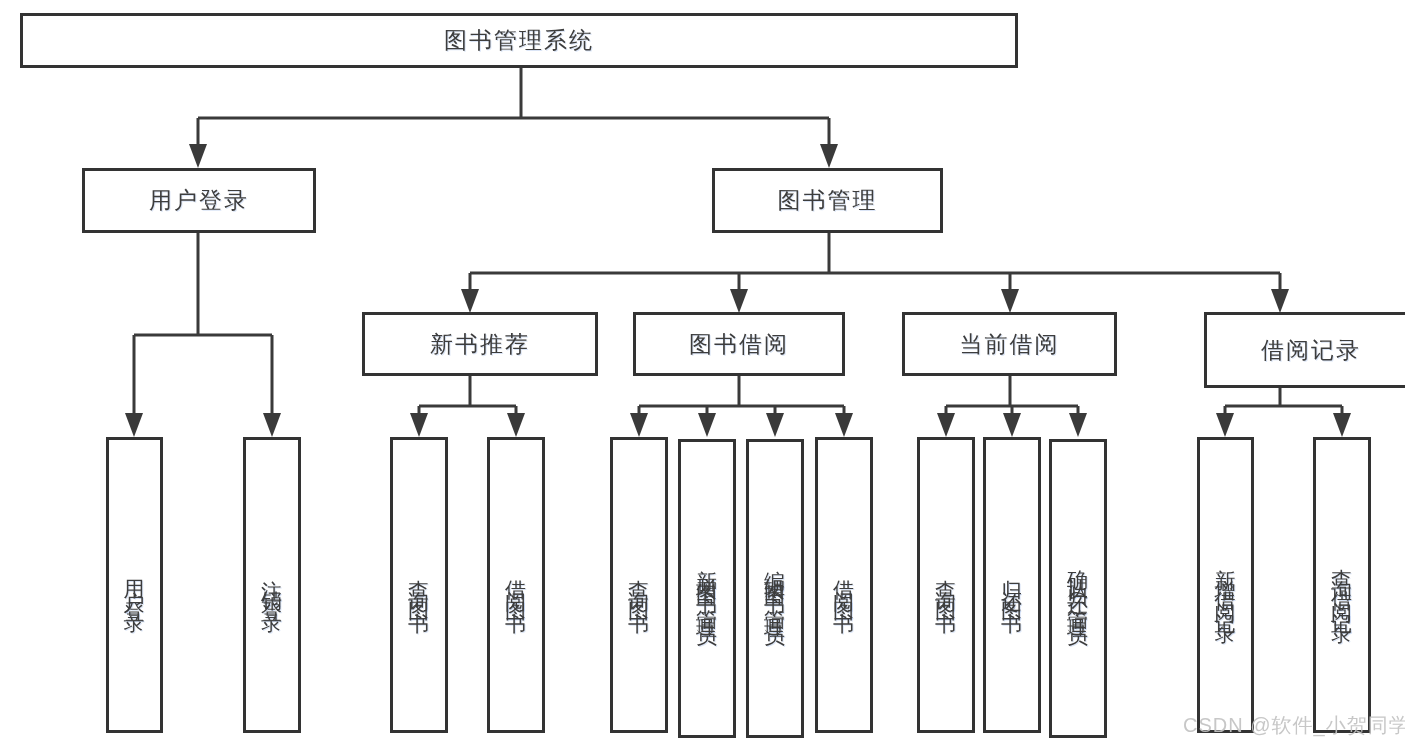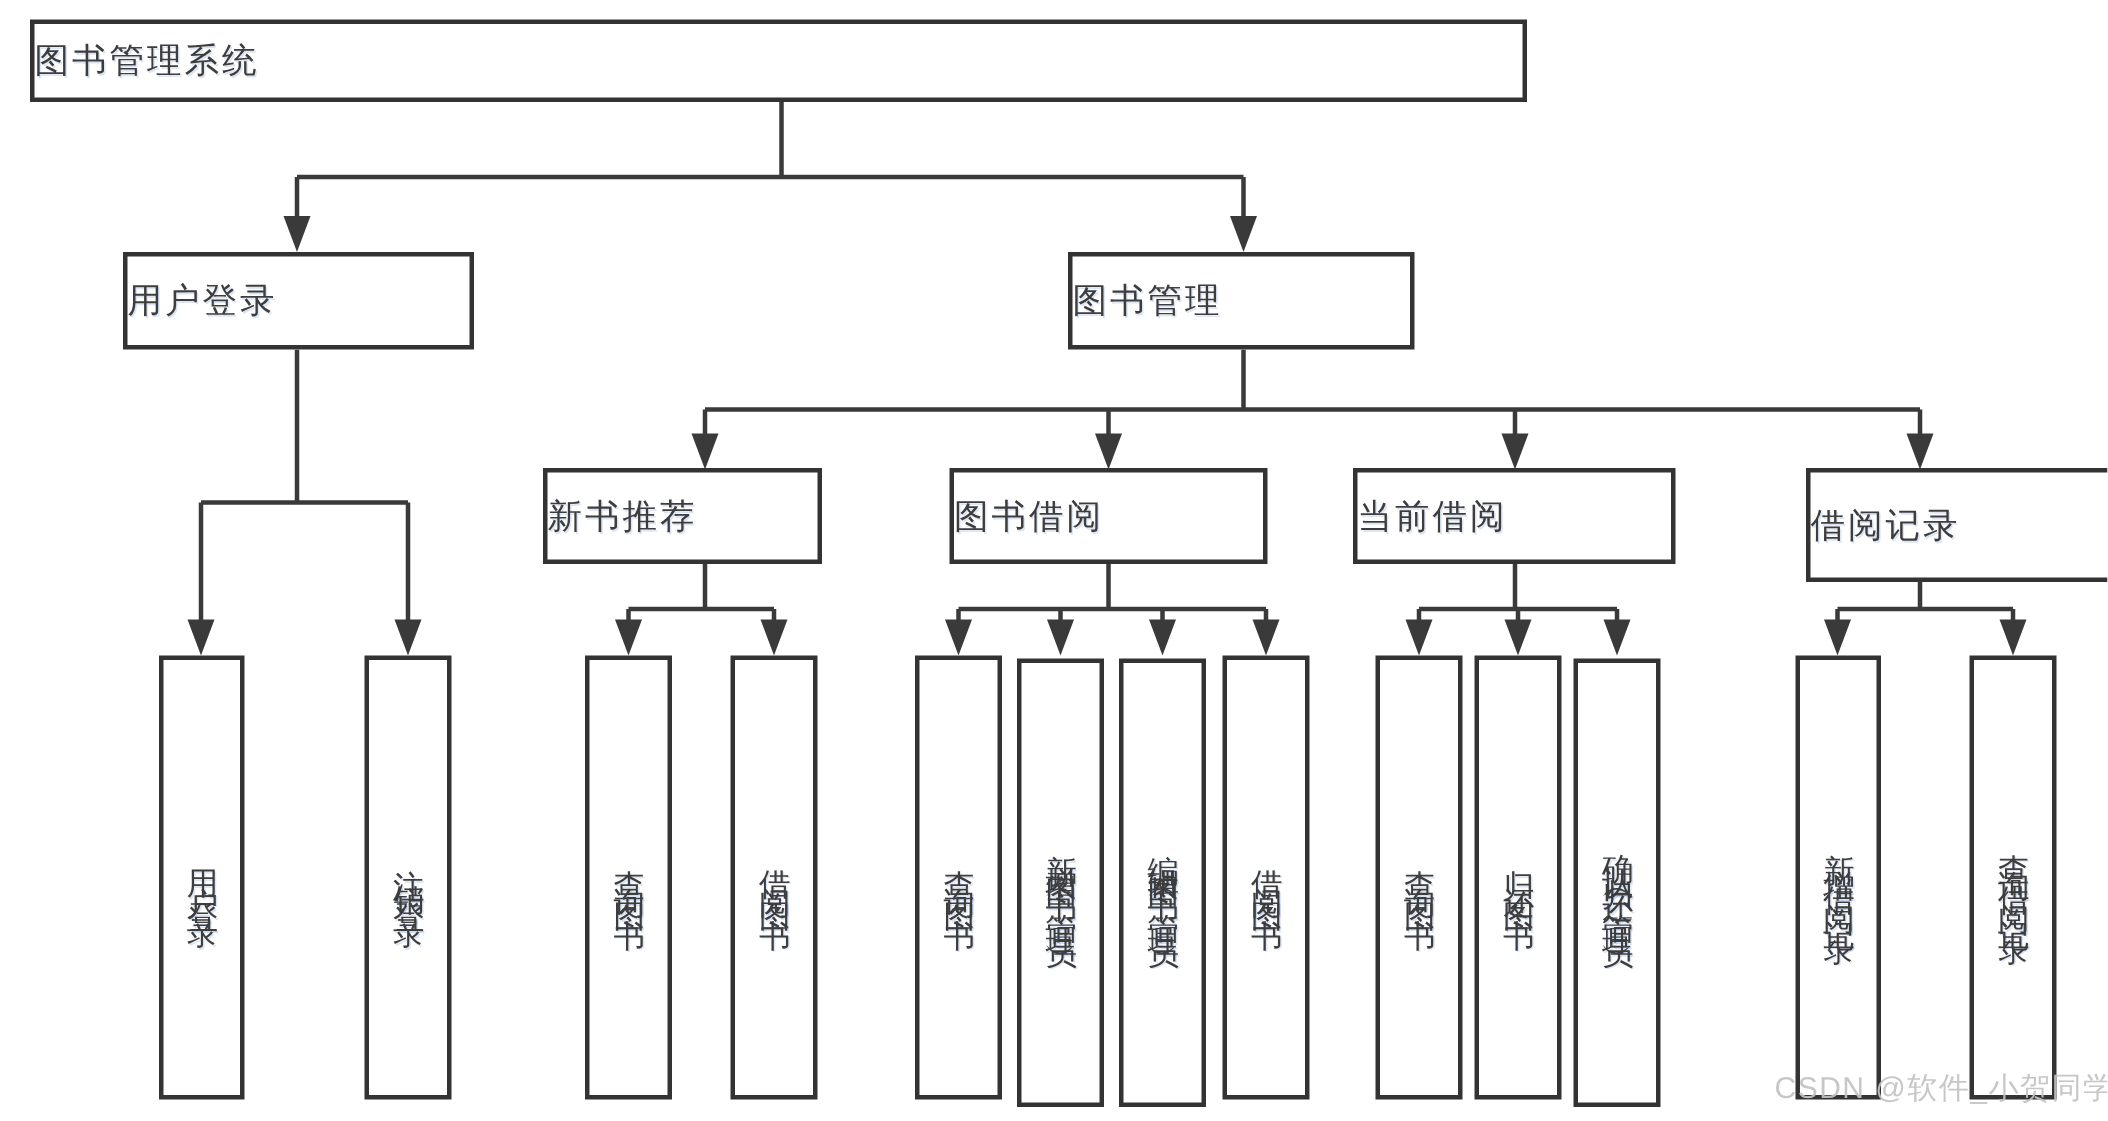--- a/index.html
+++ b/index.html
@@ -23,20 +23,21 @@
     height: 747px;
     z-index: 1;
   }
   .hbox {
     position: absolute;
     box-sizing: border-box;
     border: 3px solid #333333;
     background: #ffffff;
     display: flex;
     align-items: center;
+    justify-content: center;
     font-size: 23px;
     letter-spacing: 2px;
     color: #3d3d3d;
     z-index: 2;
     text-shadow: 1px 1px 0 rgba(110,150,220,0.25);
   }
   .vbox {
     position: absolute;
     box-sizing: border-box;
     border: 3px solid #333333;
@@ -119,21 +120,21 @@
     <span>图书管理系统</span>
   </div>
 
   <div class="hbox" style="left:82px; top:168px; width:234px; height:65px;">
     <span>用户登录</span>
   </div>
   <div class="hbox" style="left:712px; top:168px; width:231px; height:65px;">
     <span>图书管理</span>
   </div>
 
-  <div class="hbox" style="left:362px; top:312px; width:186px; height:64px;">
+  <div class="hbox" style="left:362px; top:312px; width:236px; height:64px;">
     <span>新书推荐</span>
   </div>
   <div class="hbox" style="left:633px; top:312px; width:212px; height:64px;">
     <span>图书借阅</span>
   </div>
   <div class="hbox" style="left:902px; top:312px; width:215px; height:64px;">
     <span>当前借阅</span>
   </div>
   <div class="hbox" style="left:1204px; top:312px; width:214px; height:76px;">
     <span>借阅记录</span>

